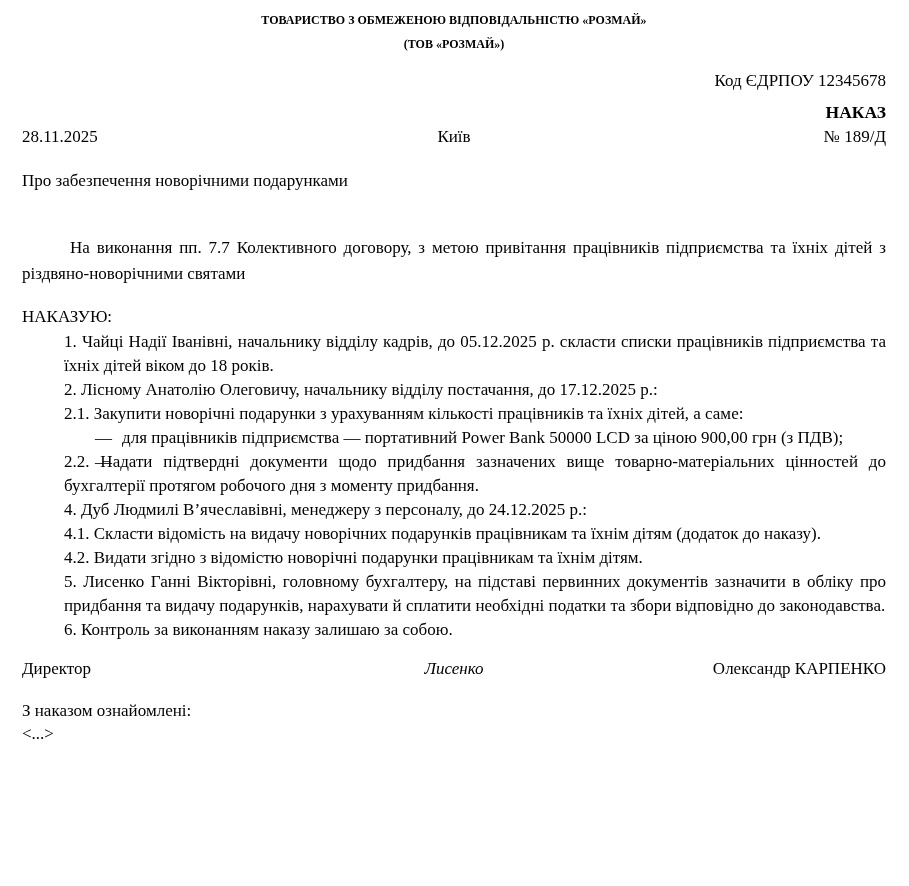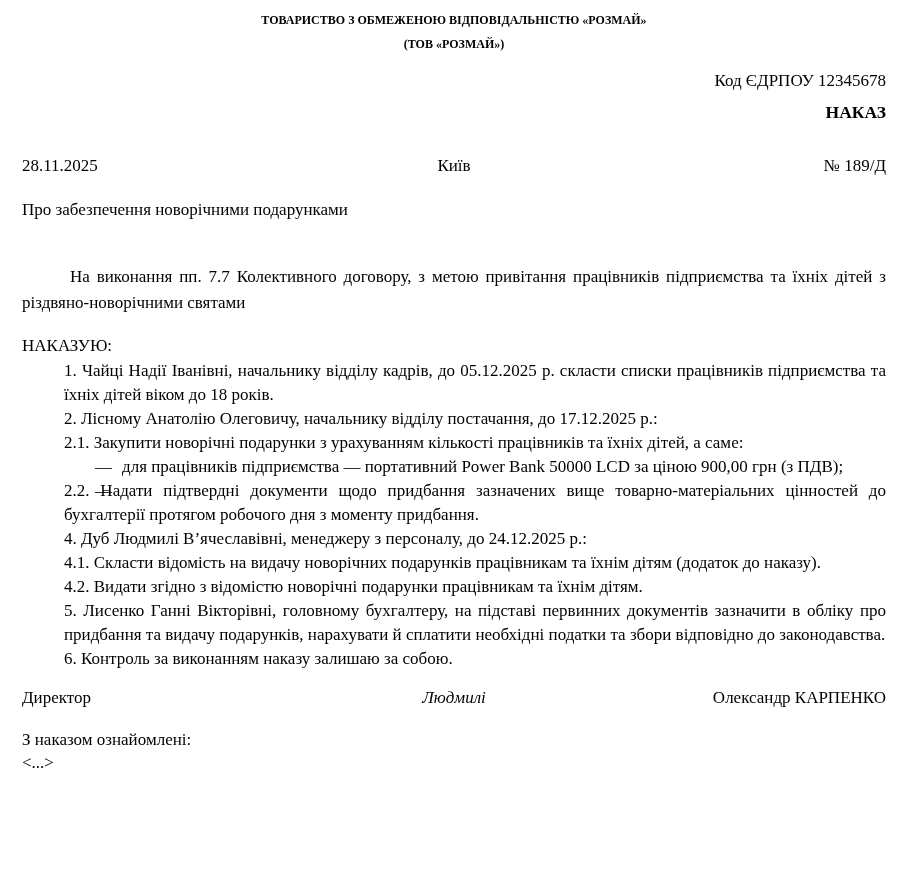--- a/index.html
+++ b/index.html
@@ -34,21 +34,21 @@
     font-weight: bold;
     font-size: 17.5px;
     margin-top: 7px;
     line-height: 24px;
   }
   .date-row, .sign-row {
     display: flex;
     align-items: baseline;
     line-height: 24px;
   }
-  .date-row { margin-top: 30px; }
+  .date-row { margin-top: 1px; }
   .row-left  { flex: 1; text-align: left; }
   .row-mid   { flex: 1; text-align: center; }
   .row-right { flex: 1; text-align: right; }
   .subject {
     margin-top: 19px;
     line-height: 26px;
   }
   .preamble {
     margin-top: 41px;
     text-align: justify;
@@ -118,20 +118,20 @@
     <div class="order-item">2.2. Надати підтвердні документи щодо придбання зазначених вище товарно-матеріальних цінностей до бухгалтерії протягом робочого дня з моменту придбання.</div>
     <div class="order-item">4. Дуб Людмилі В’ячеславівні, менеджеру з персоналу, до 24.12.2025 р.:</div>
     <div class="order-item">4.1. Скласти відомість на видачу новорічних подарунків працівникам та їхнім дітям (додаток до наказу).</div>
     <div class="order-item">4.2. Видати згідно з відомістю новорічні подарунки працівникам та їхнім дітям.</div>
     <div class="order-item">5. Лисенко Ганні Вікторівні, головному бухгалтеру, на підставі первинних документів зазначити в обліку про придбання та видачу подарунків, нарахувати й сплатити необхідні податки та збори відповідно до законодавства.</div>
     <div class="order-item">6. Контроль за виконанням наказу залишаю за собою.</div>
   </div>
 
   <div class="sign-row">
     <div class="row-left">Директор</div>
-    <div class="row-mid sign-script">Людмилі</div>
+    <div class="row-mid sign-script">Лисенко</div>
     <div class="row-right">Олександр КАРПЕНКО</div>
   </div>
 
   <div class="ack">З наказом ознайомлені:</div>
   <div class="placeholder">&lt;...&gt;</div>
 
 </div>
 
 </body></html>

